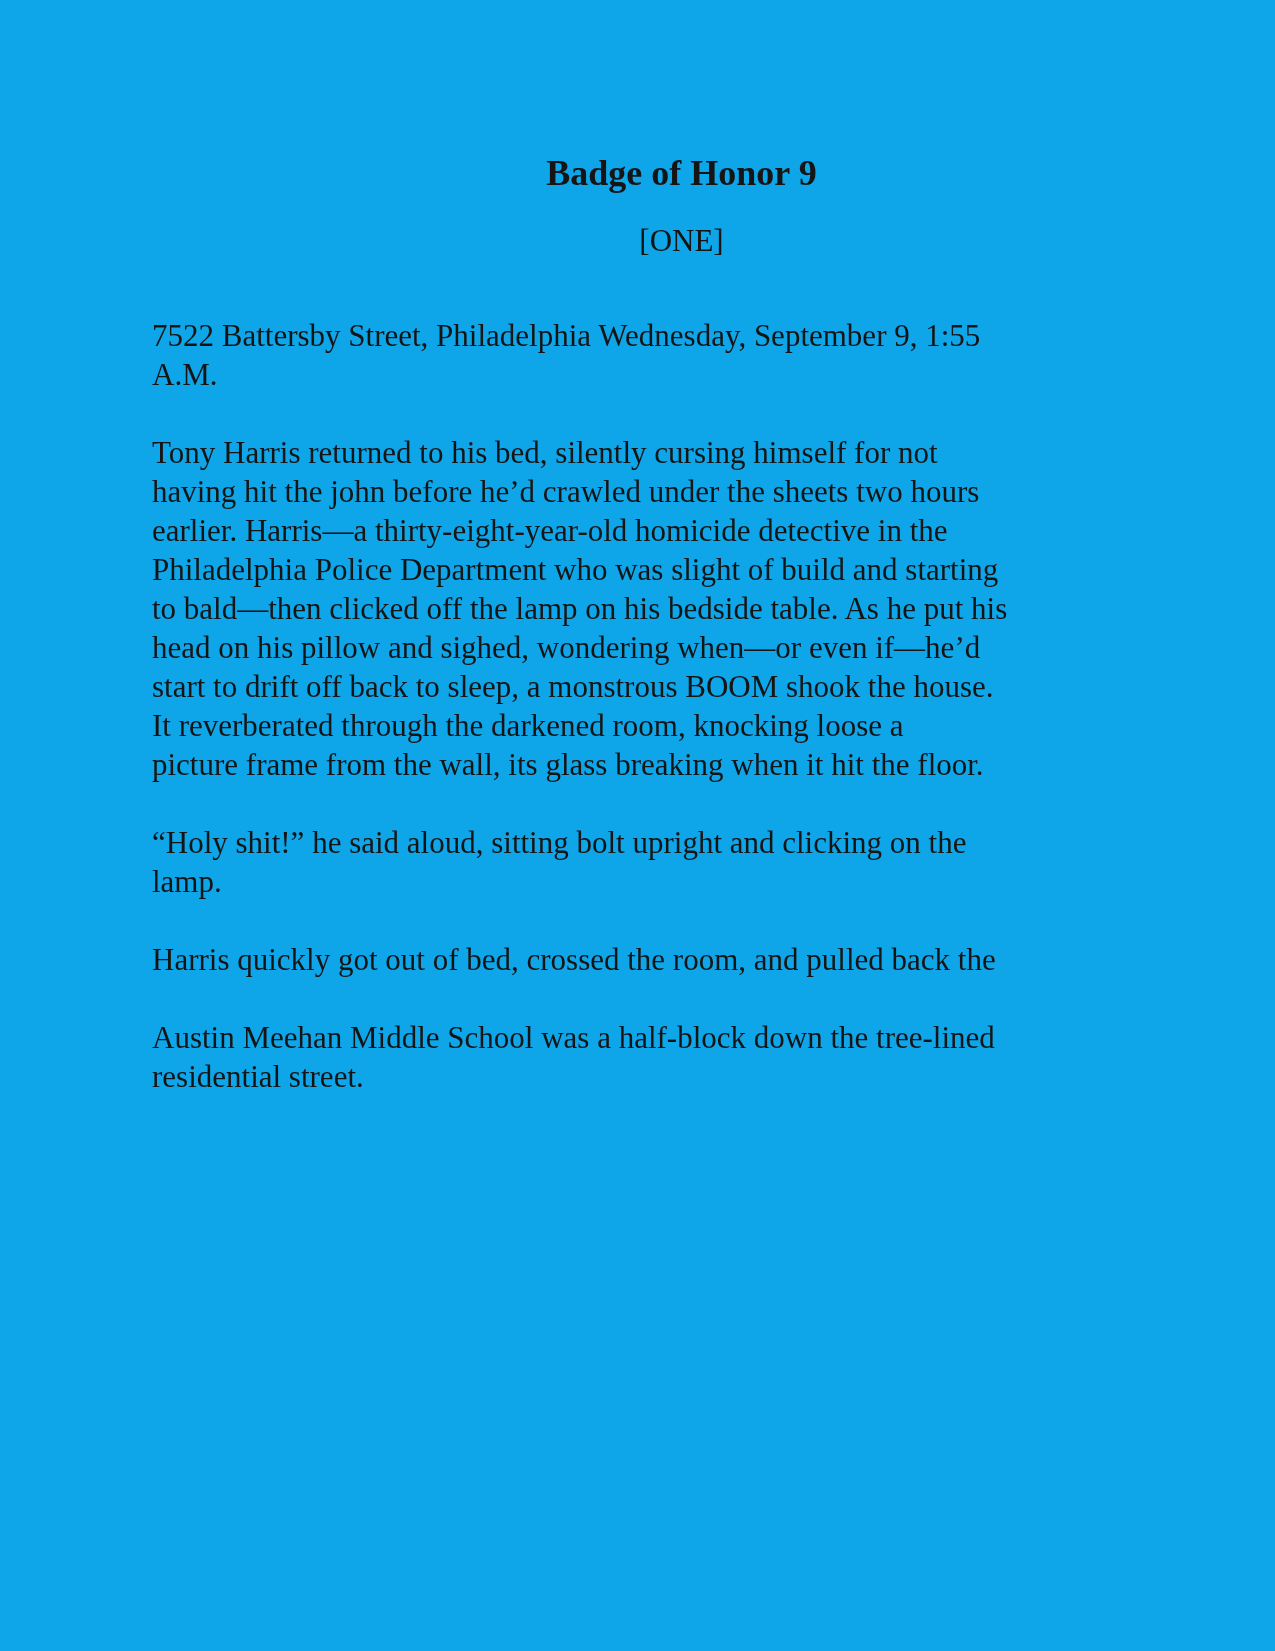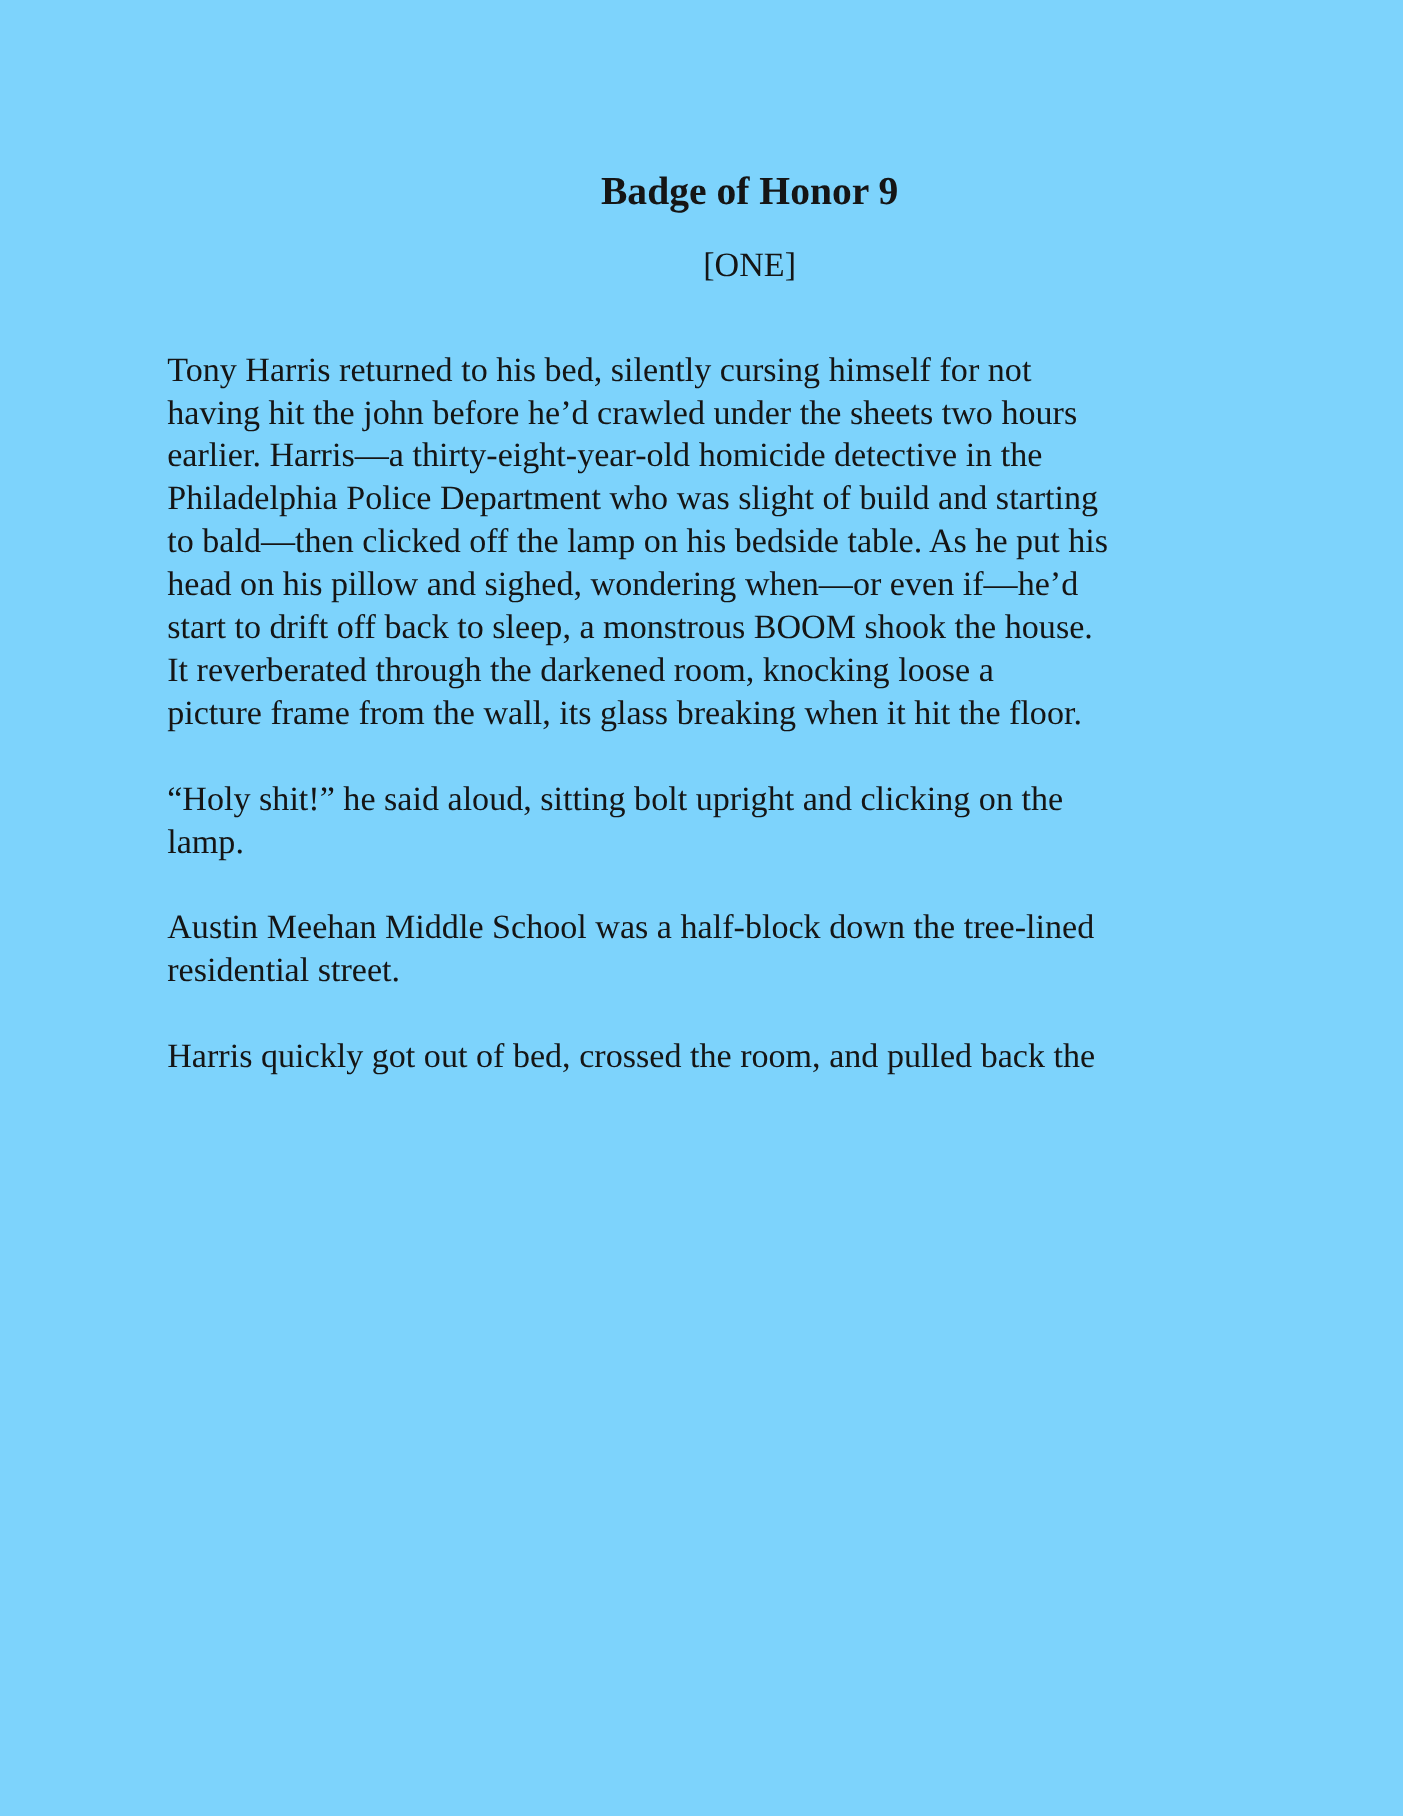--- a/index.html
+++ b/index.html
@@ -5,21 +5,21 @@
   html, body {
     margin: 0;
     padding: 0;
     background: #ffffff;
   }
   .page {
     position: relative;
     width: 1275px;
     height: 1651px;
     box-sizing: border-box;
-    background: #7dd3fc;
+    background: #0ea5e9;
     padding: 154px 64px 0 152px;
     overflow: hidden;
     font-family: "Liberation Serif", "DejaVu Serif", serif;
     color: #151515;
     -webkit-font-smoothing: antialiased;
   }
   .series-title {
     font-size: 36px;
     line-height: 39px;
     font-weight: 700;
@@ -53,34 +53,36 @@
 </style>
 </head>
 <body>
 
 <div class="page">
   <h1 class="series-title">Badge of Honor 9</h1>
 
 
   <div class="section-heading">[ONE]</div>
 
+  <p class="body-paragraph">7522 Battersby Street, Philadelphia Wednesday, September 9, 1:55
+A.M.</p>
 
   <p class="body-paragraph">Tony Harris returned to his bed, silently cursing himself for not
 having hit the john before he’d crawled under the sheets two hours
 earlier. Harris—a thirty-eight-year-old homicide detective in the
 Philadelphia Police Department who was slight of build and starting
 to bald—then clicked off the lamp on his bedside table. As he put his
 head on his pillow and sighed, wondering when—or even if—he’d
 start to drift off back to sleep, a monstrous BOOM shook the house.
 It reverberated through the darkened room, knocking loose a
 picture frame from the wall, its glass breaking when it hit the floor.</p>
 
   <p class="body-paragraph">“Holy shit!” he said aloud, sitting bolt upright and clicking on the
 lamp.</p>
 
 
 
 
+  <p class="body-paragraph">Harris quickly got out of bed, crossed the room, and pulled back the</p>
+
   <p class="body-paragraph">Austin Meehan Middle School was a half-block down the tree-lined
 residential street.</p>
-
-  <p class="body-paragraph">Harris quickly got out of bed, crossed the room, and pulled back the</p>
 </div>
 
 </body></html>

